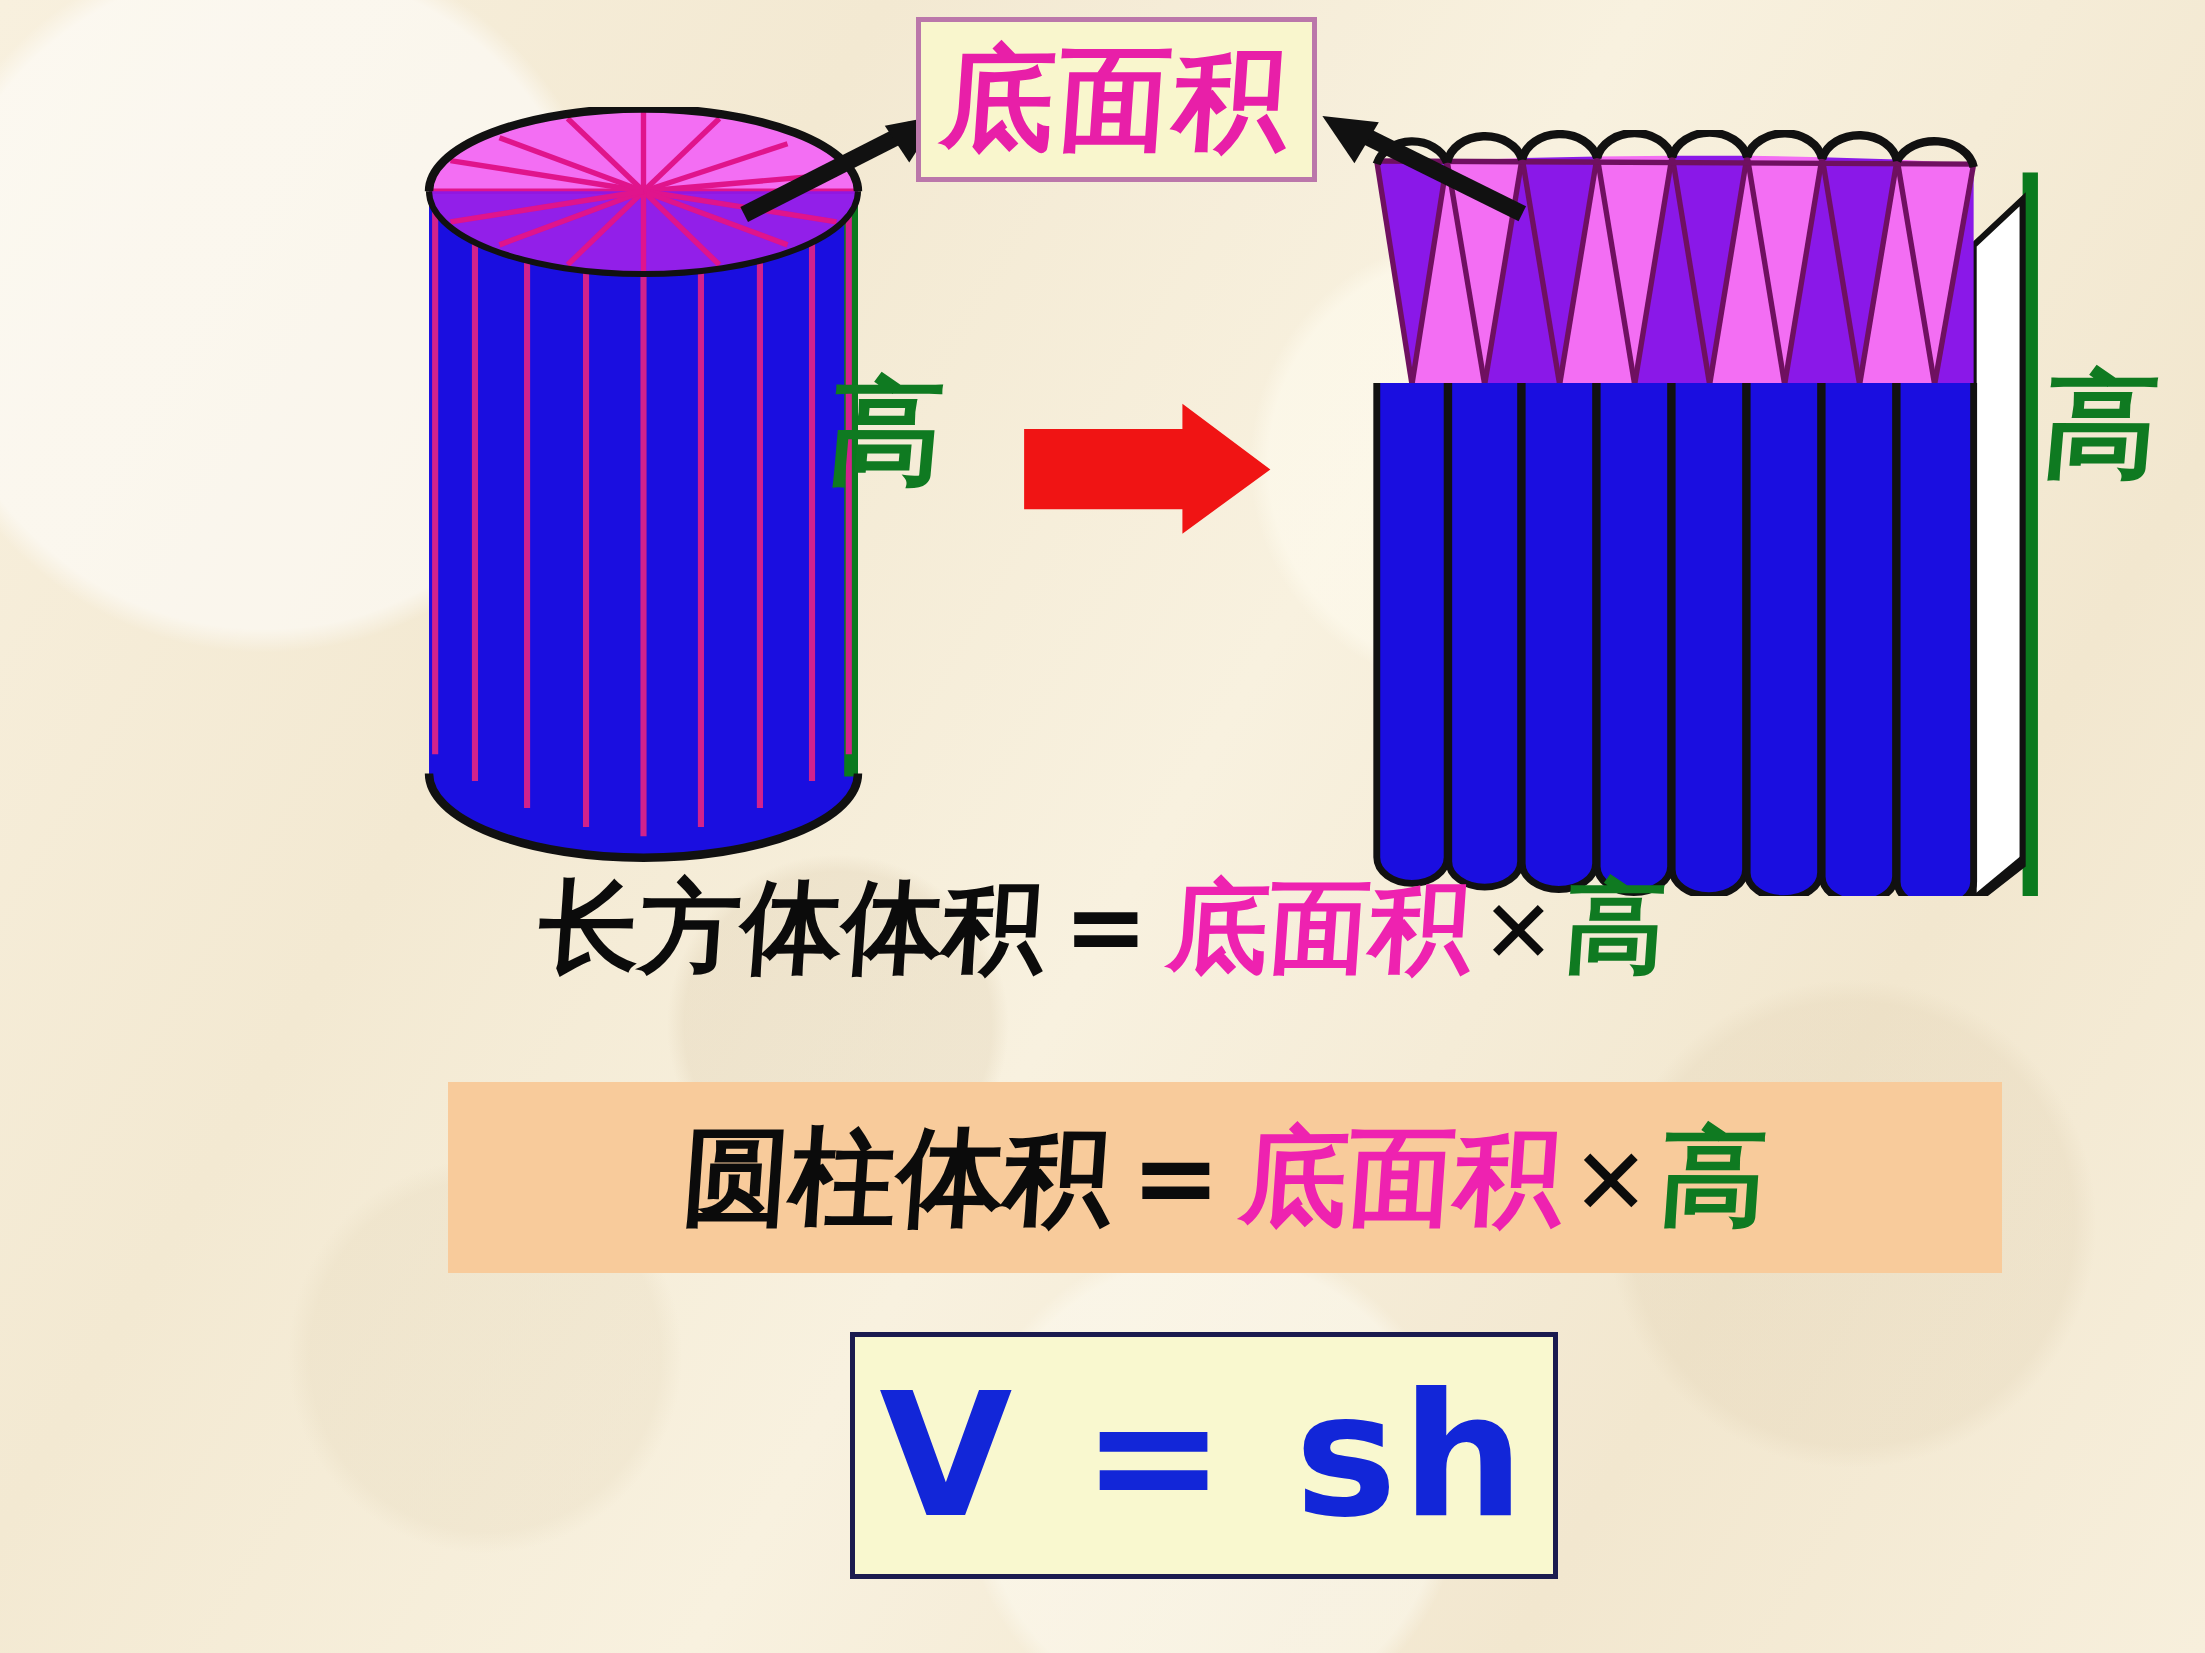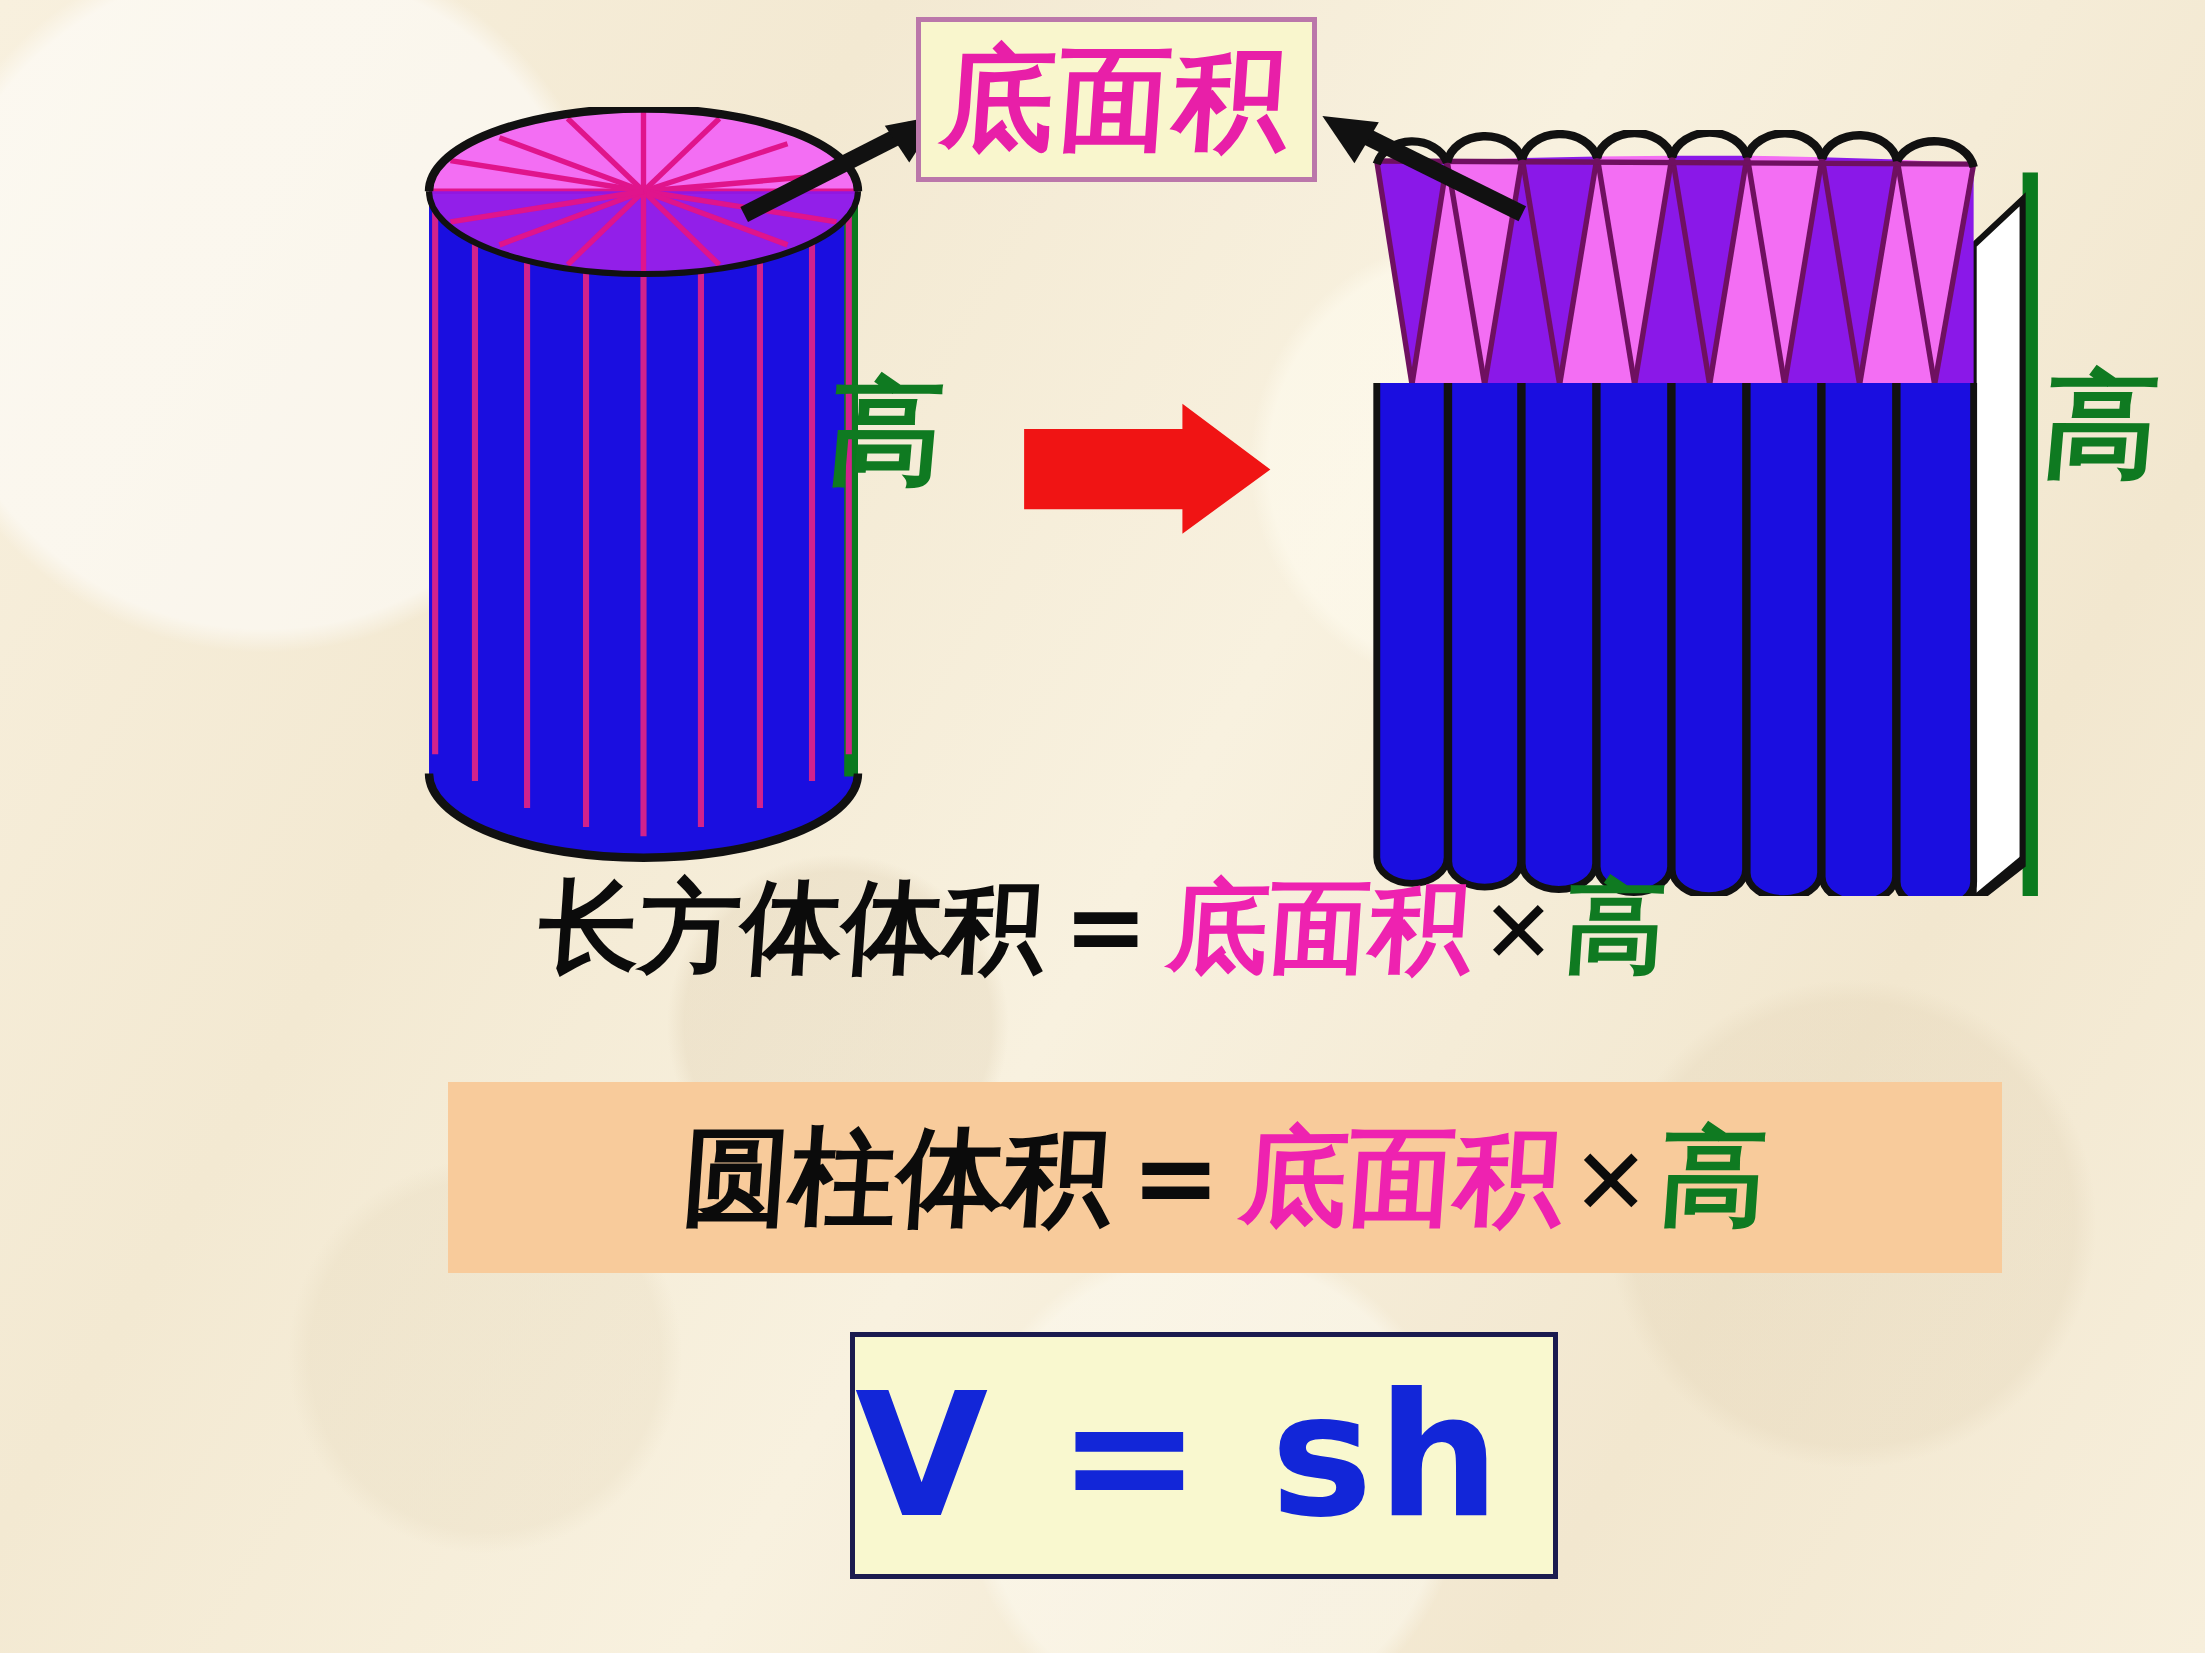--- a/index.html
+++ b/index.html
@@ -94,21 +94,21 @@
 
   
   #vsh-box {
     left: 850px; top: 1332px;
     width: 708px; height: 247px;
     background: #f9f8cf;
     border: 5.4px solid #1b1b4f;
     box-sizing: border-box;
     display: flex;
     align-items: center;
-    justify-content: flex-start;
+    justify-content: center;
   }
   #vsh-text {
     font-size: 172px;
     line-height: 1;
     color: #1226d8;
     font-weight: bold;
     font-family: "DejaVu Sans", "Liberation Sans", sans-serif;
     letter-spacing: 4.6px;
   }
 

